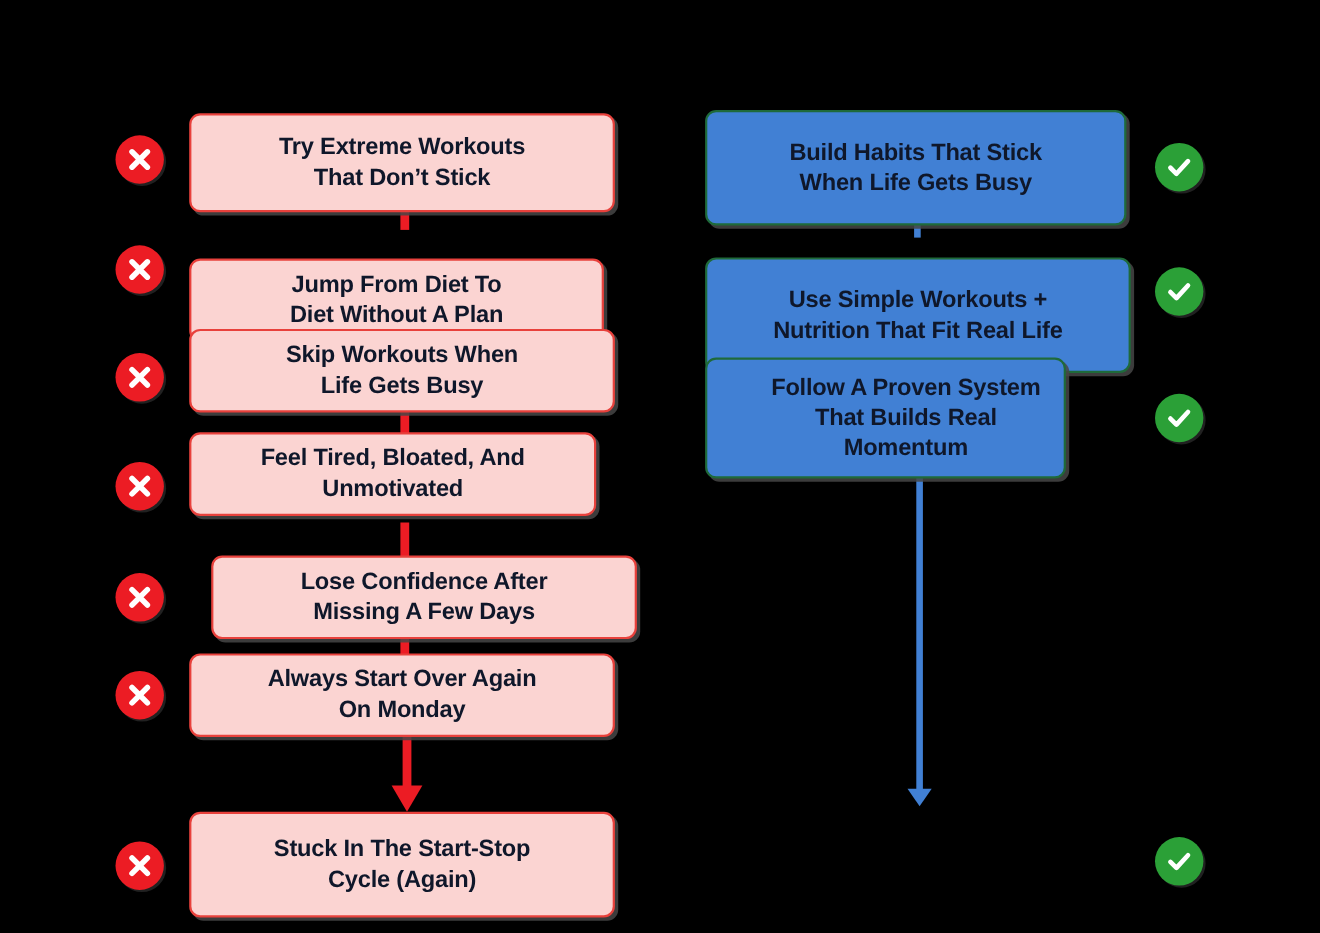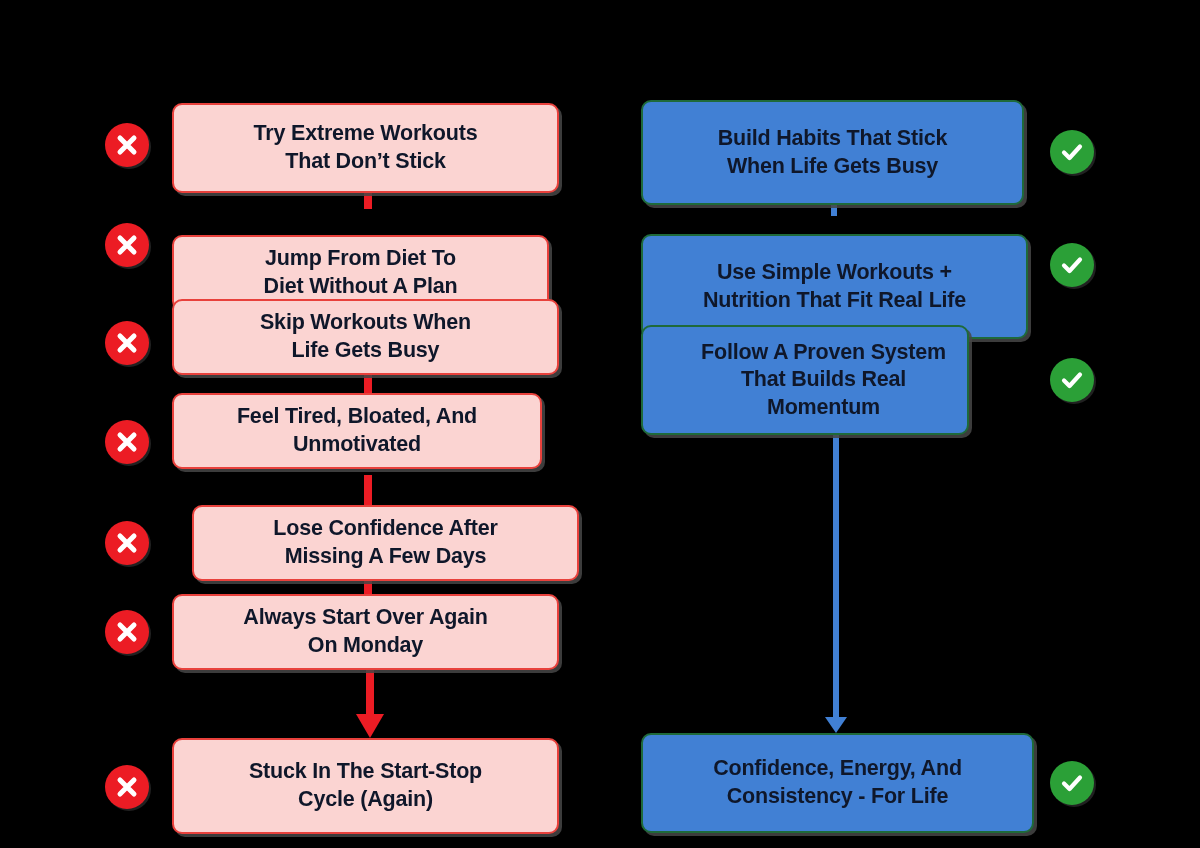--- a/index.html
+++ b/index.html
@@ -189,24 +189,20 @@
 When Life Gets Busy</span>
   </div>
   <div class="node node-good" style="left:641px; top:213px; width:387px; height:105px;margin-top:21px;">
     <span class="node-label">Use Simple Workouts +
 Nutrition That Fit Real Life</span>
   </div>
   <div class="node node-good" style="left:641px; top:325px; width:328px; height:110px;padding-left:37px;">
     <span class="node-label">Follow A Proven System
 That Builds Real Momentum</span>
   </div>
-  <div class="node node-good" style="left:641px; top:733px; width:393px; height:100px;">
-    <span class="node-label">Confidence, Energy, And
-Consistency - For Life</span>
-  </div>
 
   <div class="status-icon status-good" style="left:1050px; top:130px;">
     <svg width="28" height="28" viewBox="0 0 28 28" aria-hidden="true">
       <path d="M6 14.5 L11.5 20 L22 8.5" stroke="#ffffff" stroke-width="4.2" fill="none" stroke-linecap="round" stroke-linejoin="round"></path>
     </svg>
   </div>
   <div class="status-icon status-good" style="left:1050px; top:243px;">
     <svg width="28" height="28" viewBox="0 0 28 28" aria-hidden="true">
       <path d="M6 14.5 L11.5 20 L22 8.5" stroke="#ffffff" stroke-width="4.2" fill="none" stroke-linecap="round" stroke-linejoin="round"></path>
     </svg>

